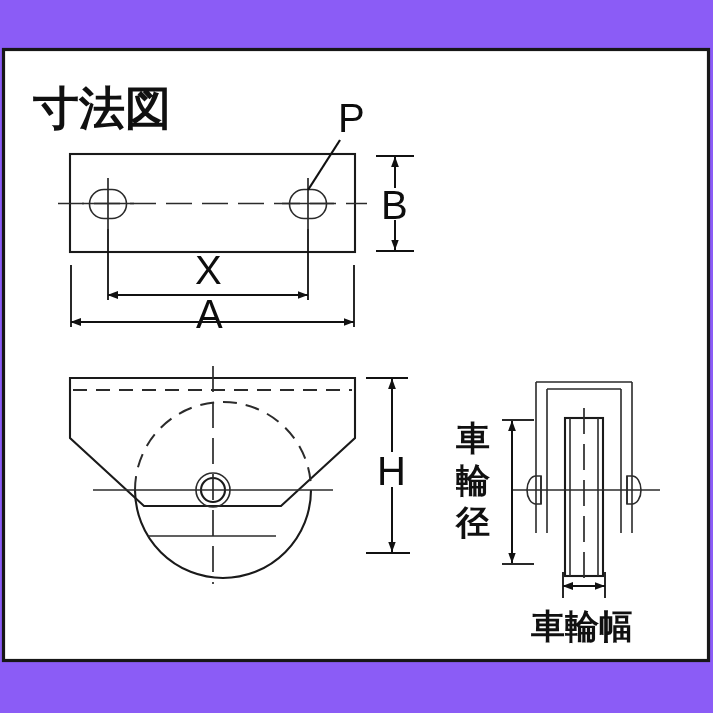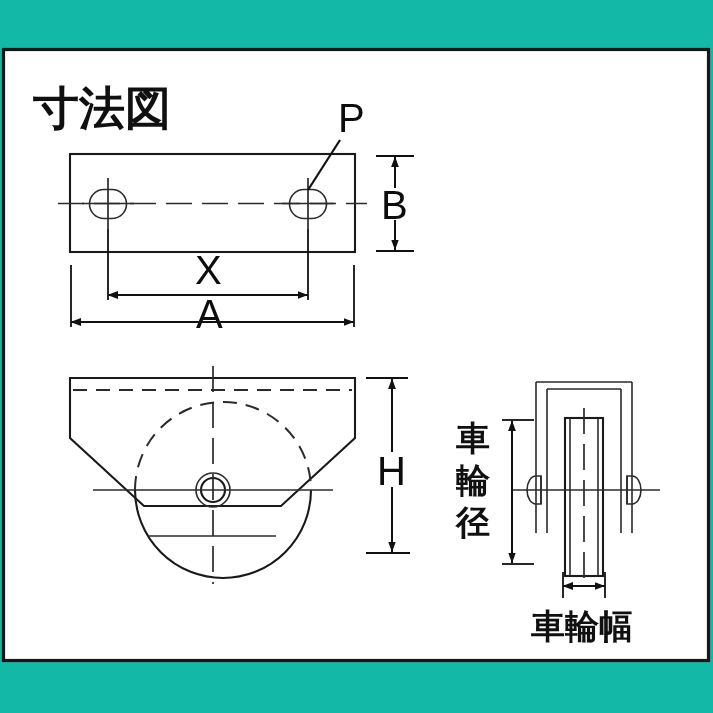--- a/index.html
+++ b/index.html
@@ -11,21 +11,21 @@
   body {
     width: 713px;
     height: 713px;
     font-family: "DejaVu Sans", "Liberation Sans", sans-serif;
     overflow: hidden;
   }
   #stage {
     position: relative;
     width: 713px;
     height: 713px;
-    background: #14b8a6;
+    background: #8b5cf6;
   }
   #drawing {
     position: absolute;
     left: 0;
     top: 0;
     width: 713px;
     height: 713px;
   }
   .dim-letter {
     font-family: "Liberation Sans", "DejaVu Sans", sans-serif;

